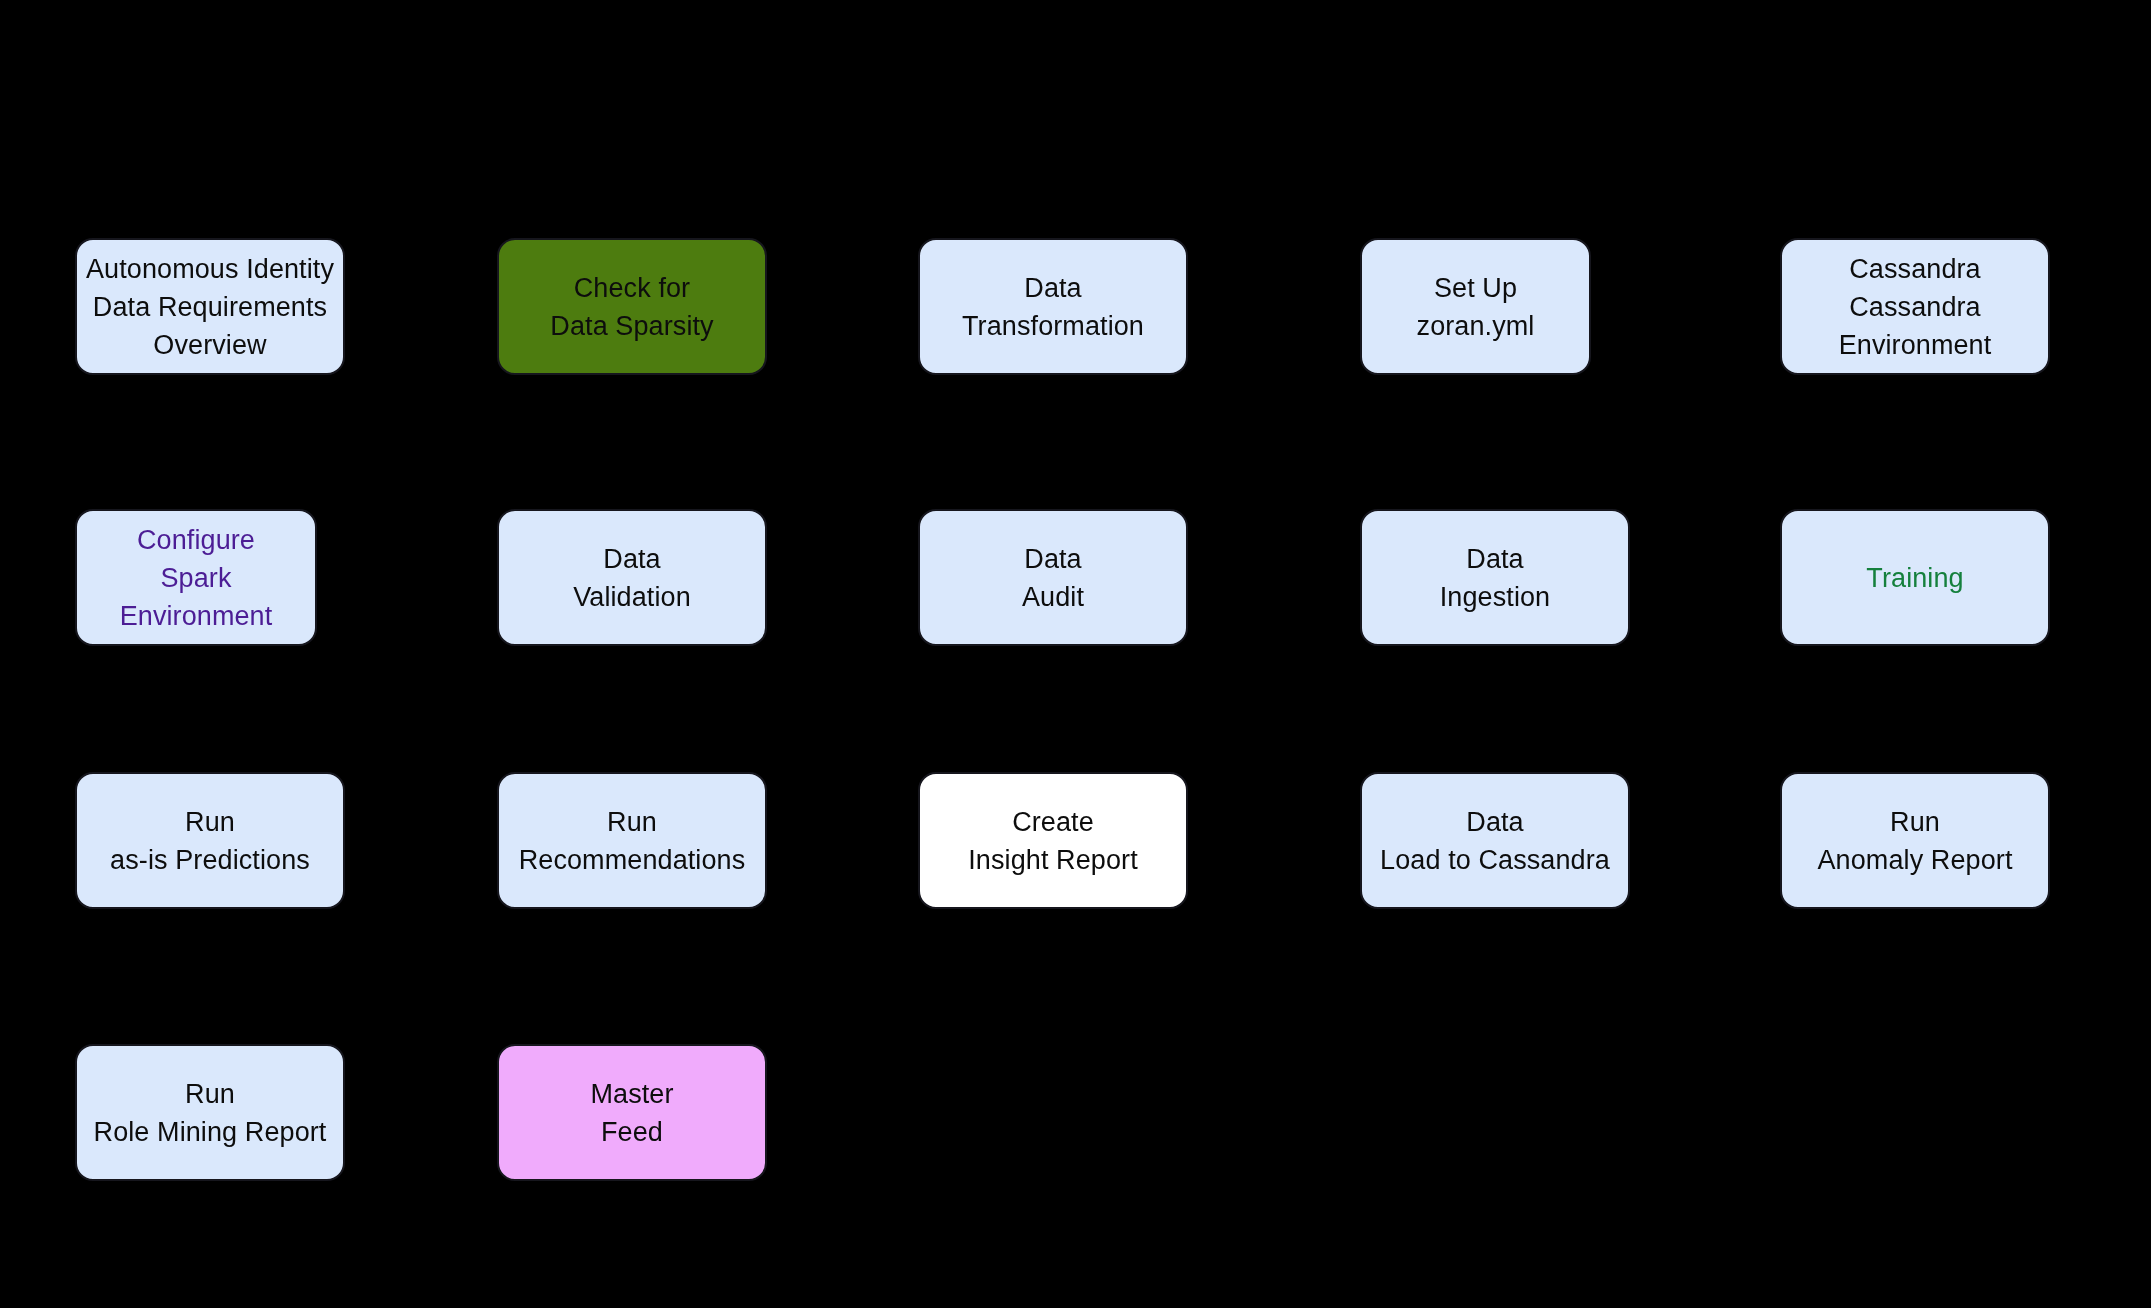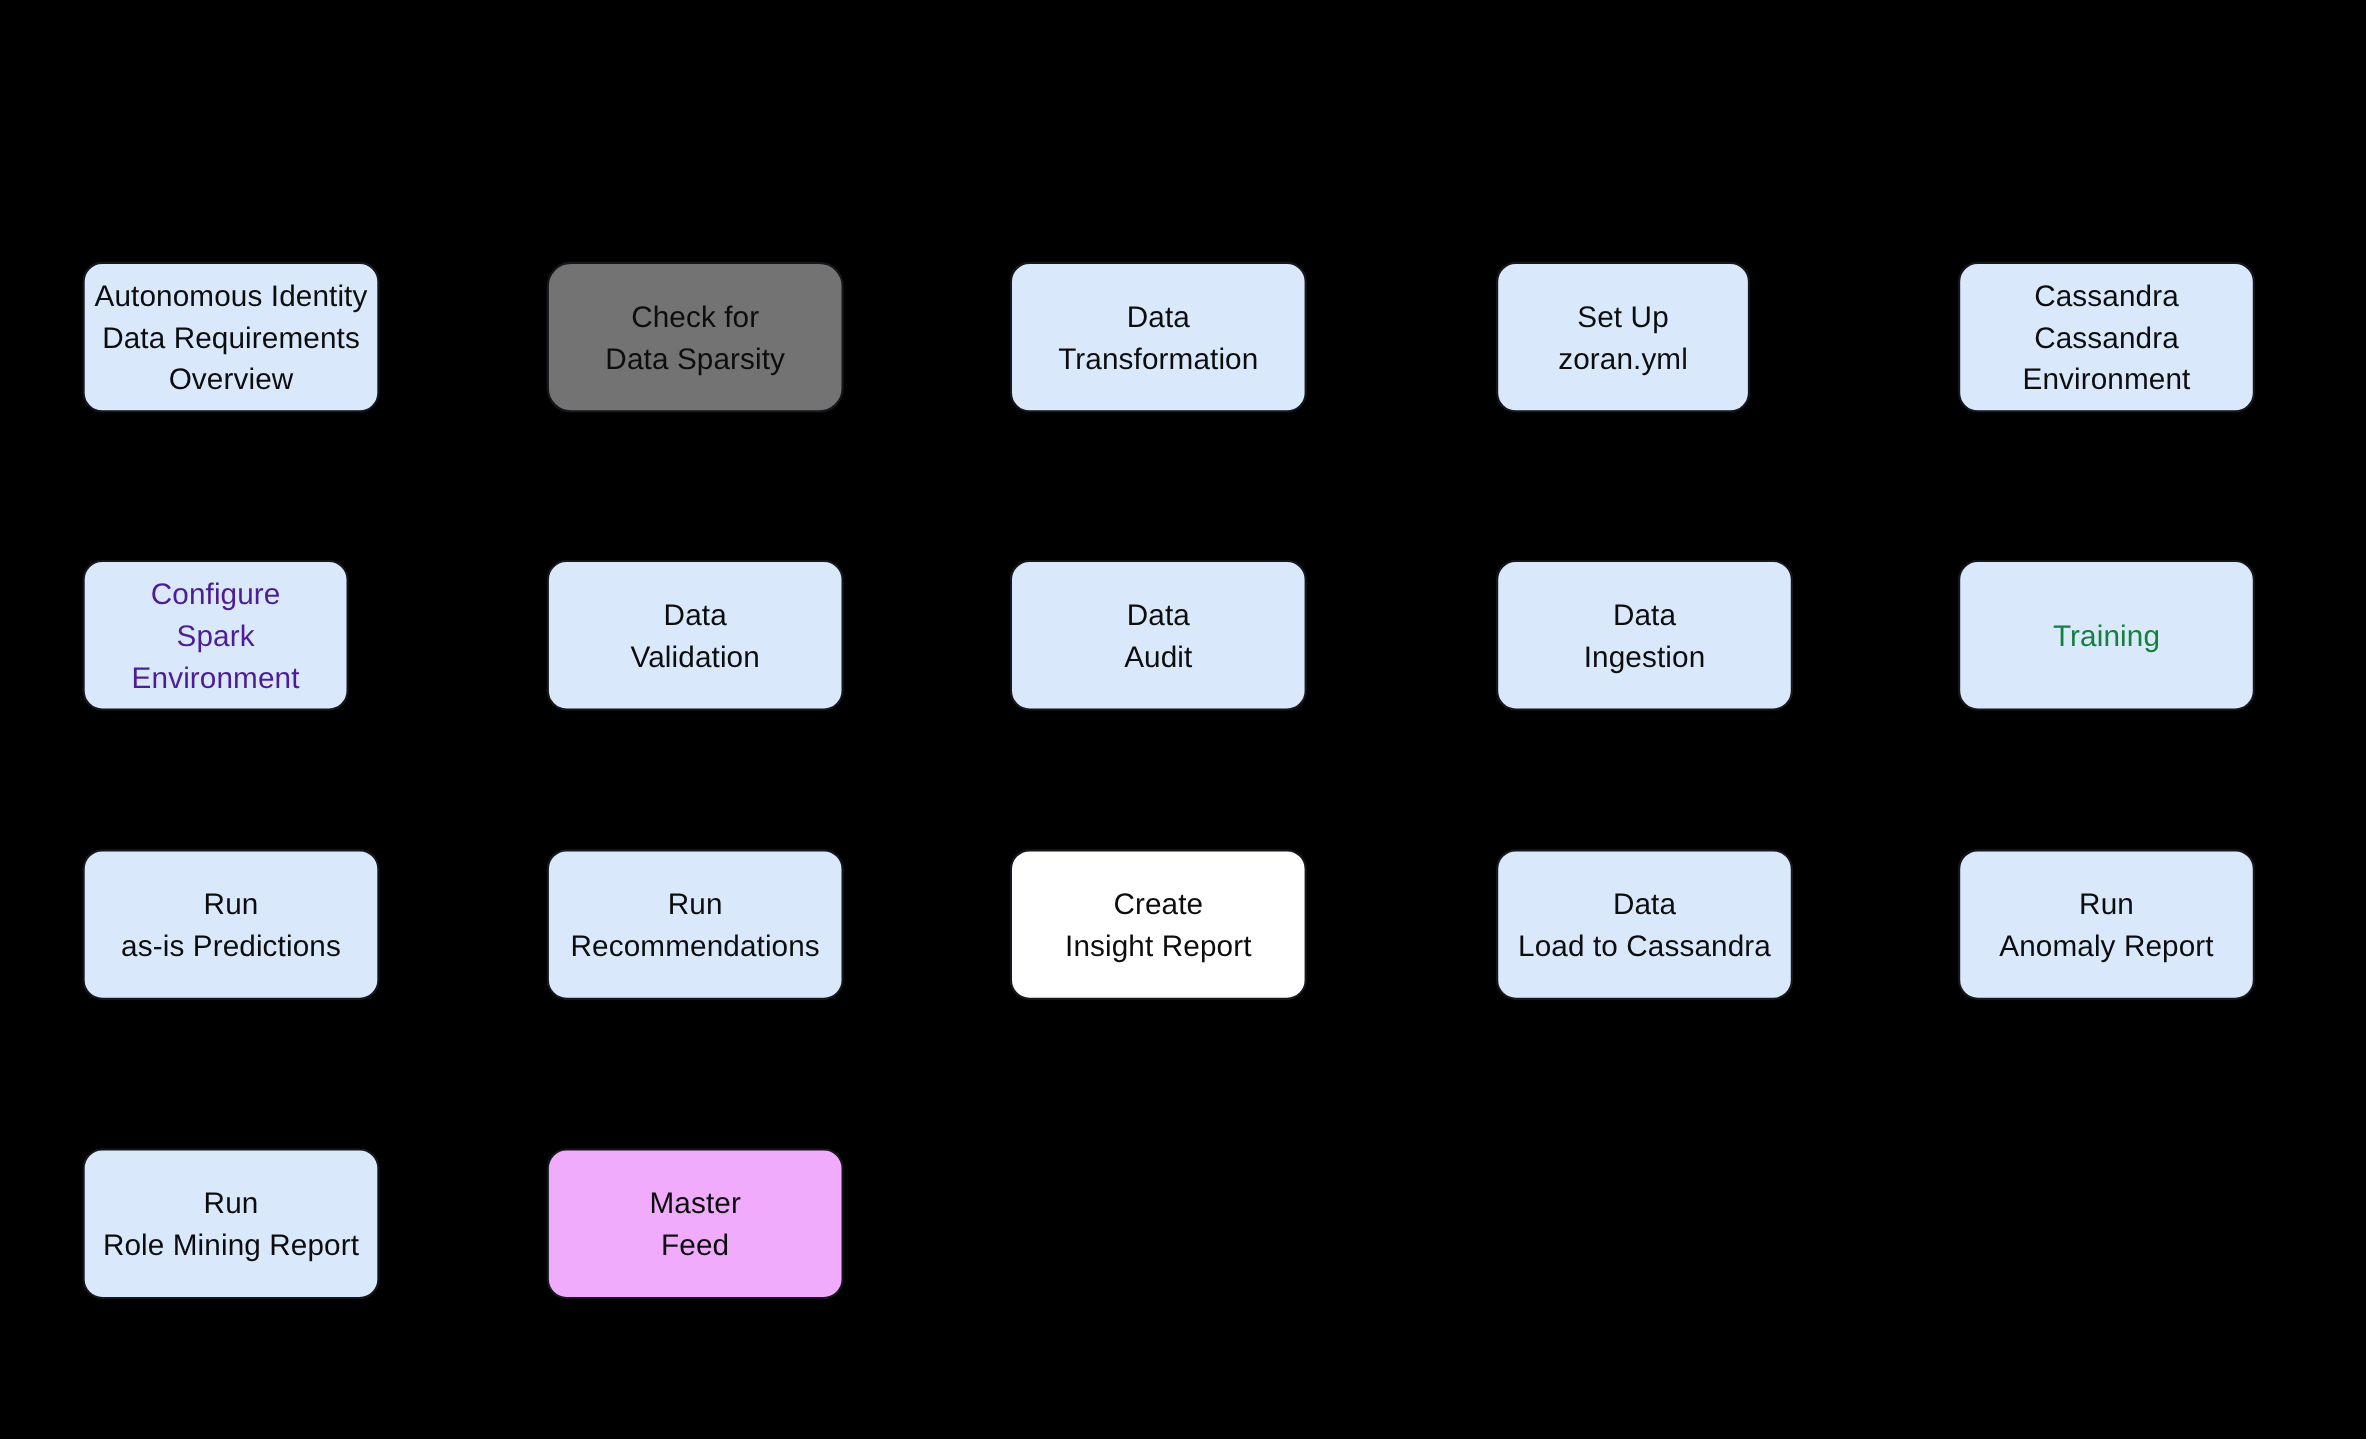--- a/index.html
+++ b/index.html
@@ -43,21 +43,21 @@
 </style>
 </head>
 <body>
 
 <div id="canvas" style="background: rgb(0, 0, 0);">
     <div class="node" style="left: 75px; top: 238px; width: 270px; height: 137px; background: rgb(218, 232, 252); border-color: rgb(22, 22, 29); color: rgb(13, 13, 13);">
       <span class="ln">Autonomous Identity</span>
       <span class="ln">Data Requirements</span>
       <span class="ln">Overview</span>
     </div>
-    <div class="node" style="left: 497px; top: 238px; width: 270px; height: 137px; background: #737373; border-color: rgb(22, 22, 29); color: rgb(13, 13, 13); border-radius: 22px;">
+    <div class="node" style="left: 497px; top: 238px; width: 270px; height: 137px; background: #4d7c0f; border-color: rgb(22, 22, 29); color: rgb(13, 13, 13);">
       <span class="ln">Check for</span>
       <span class="ln">Data Sparsity</span>
     </div>
     <div class="node" style="left: 918px; top: 238px; width: 270px; height: 137px; background: rgb(218, 232, 252); border-color: rgb(22, 22, 29); color: rgb(13, 13, 13);">
       <span class="ln">Data</span>
       <span class="ln">Transformation</span>
     </div>
     <div class="node" style="left: 1360px; top: 238px; width: 231px; height: 137px; background: rgb(218, 232, 252); border-color: rgb(22, 22, 29); color: rgb(13, 13, 13);">
       <span class="ln">Set Up</span>
       <span class="ln">zoran.yml</span>

